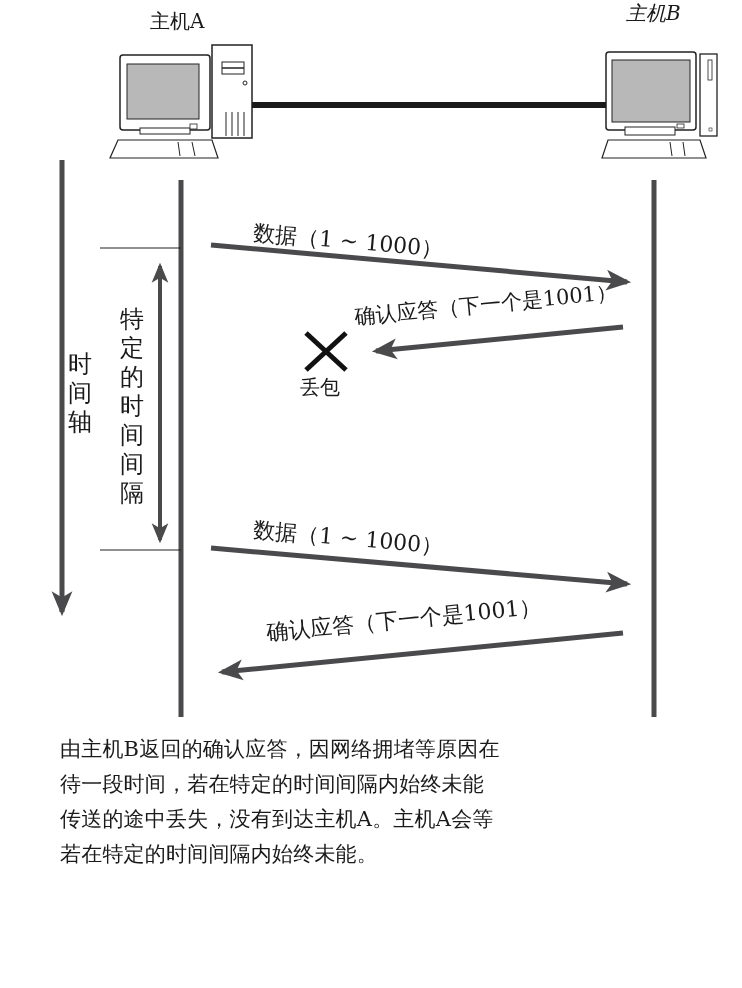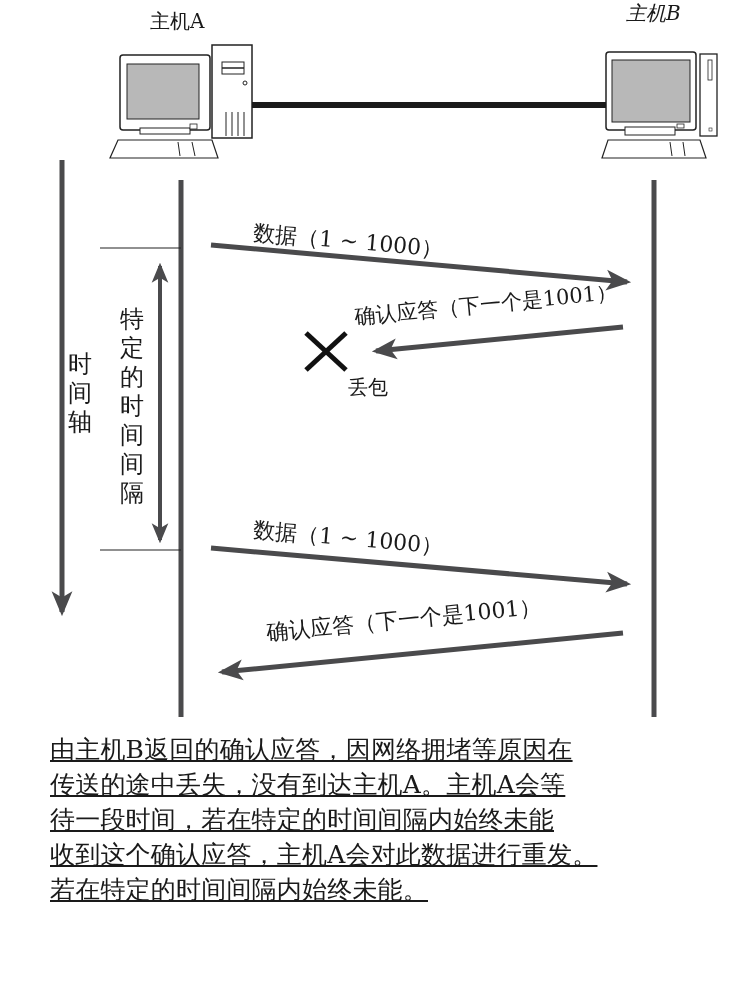--- a/index.html
+++ b/index.html
@@ -2,21 +2,21 @@
 <html><head>
 <meta charset="utf-8">
 <style>
   html, body { margin:0; padding:0; background:#ffffff; }
   body { width:742px; height:988px; position:relative; overflow:hidden;
          font-family: "DejaVu Serif", "Liberation Serif", serif; color:#1a1a1a; }
   .abs { position:absolute; }
   .host-label { font-size:20px; white-space:nowrap; }
   .msg-label { font-size:22px; white-space:nowrap; transform-origin:left bottom; }
   .vtext { font-size:24px; line-height:29px; width:30px; text-align:right; word-break:break-all; }
-  .caption { left:50px; top:732px; width:640px; font-size:25px; line-height:35px; letter-spacing:0.2px;text-decoration:underline; }
+  .caption { left:60px; top:732px; width:640px; font-size:21px; line-height:35px; letter-spacing:0.2px; }
   .caption div { white-space:nowrap; }
   svg { position:absolute; left:0; top:0; }
 </style>
 </head>
 <body>
 
 <svg width="742" height="988" viewBox="0 0 742 988">
   <defs>
     <marker id="ah" viewBox="0 0 12 10" refX="10" refY="5" markerWidth="5" markerHeight="5" orient="auto-start-reverse">
       <path d="M0,0 L12,5 L0,10 L3,5 Z" fill="#4a4a4c"></path>
@@ -83,21 +83,20 @@
 <div class="abs host-label" style="left:626px; top:0;font-style:italic;">主机B</div>
 
 <div class="abs vtext" style="left:22px; top:350px;margin-left:40px;">时间轴</div>
 <div class="abs vtext" style="left:114px; top:305px;">特定的时间间隔</div>
 
 <div class="abs msg-label" style="left:252px; top:218px; transform:rotate(5deg);">数据（1 ~ 1000）</div>
 <div class="abs msg-label" style="left:356px; top:303px; transform:rotate(-5.5deg); font-size:21px;">确认应答（下一个是1001）</div>
 <div class="abs msg-label" style="left:252px; top:515px; transform:rotate(5deg);">数据（1 ~ 1000）</div>
 <div class="abs msg-label" style="left:268px; top:618px; transform:rotate(-5.5deg);">确认应答（下一个是1001）</div>
 
-<div class="abs host-label" style="left:300px; top:374px;margin-left:48px;">丢包</div>
+<div class="abs host-label" style="left:300px; top:374px;">丢包</div>
 
 <div class="abs caption">
   <div>由主机B返回的确认应答，因网络拥堵等原因在</div>
+  <div>待一段时间，若在特定的时间间隔内始终未能</div>
   <div>传送的途中丢失，没有到达主机A。主机A会等</div>
-  <div>待一段时间，若在特定的时间间隔内始终未能</div>
-  <div>收到这个确认应答，主机A会对此数据进行重发。</div>
   <div>若在特定的时间间隔内始终未能。</div>
 </div>
 
 </body></html>

